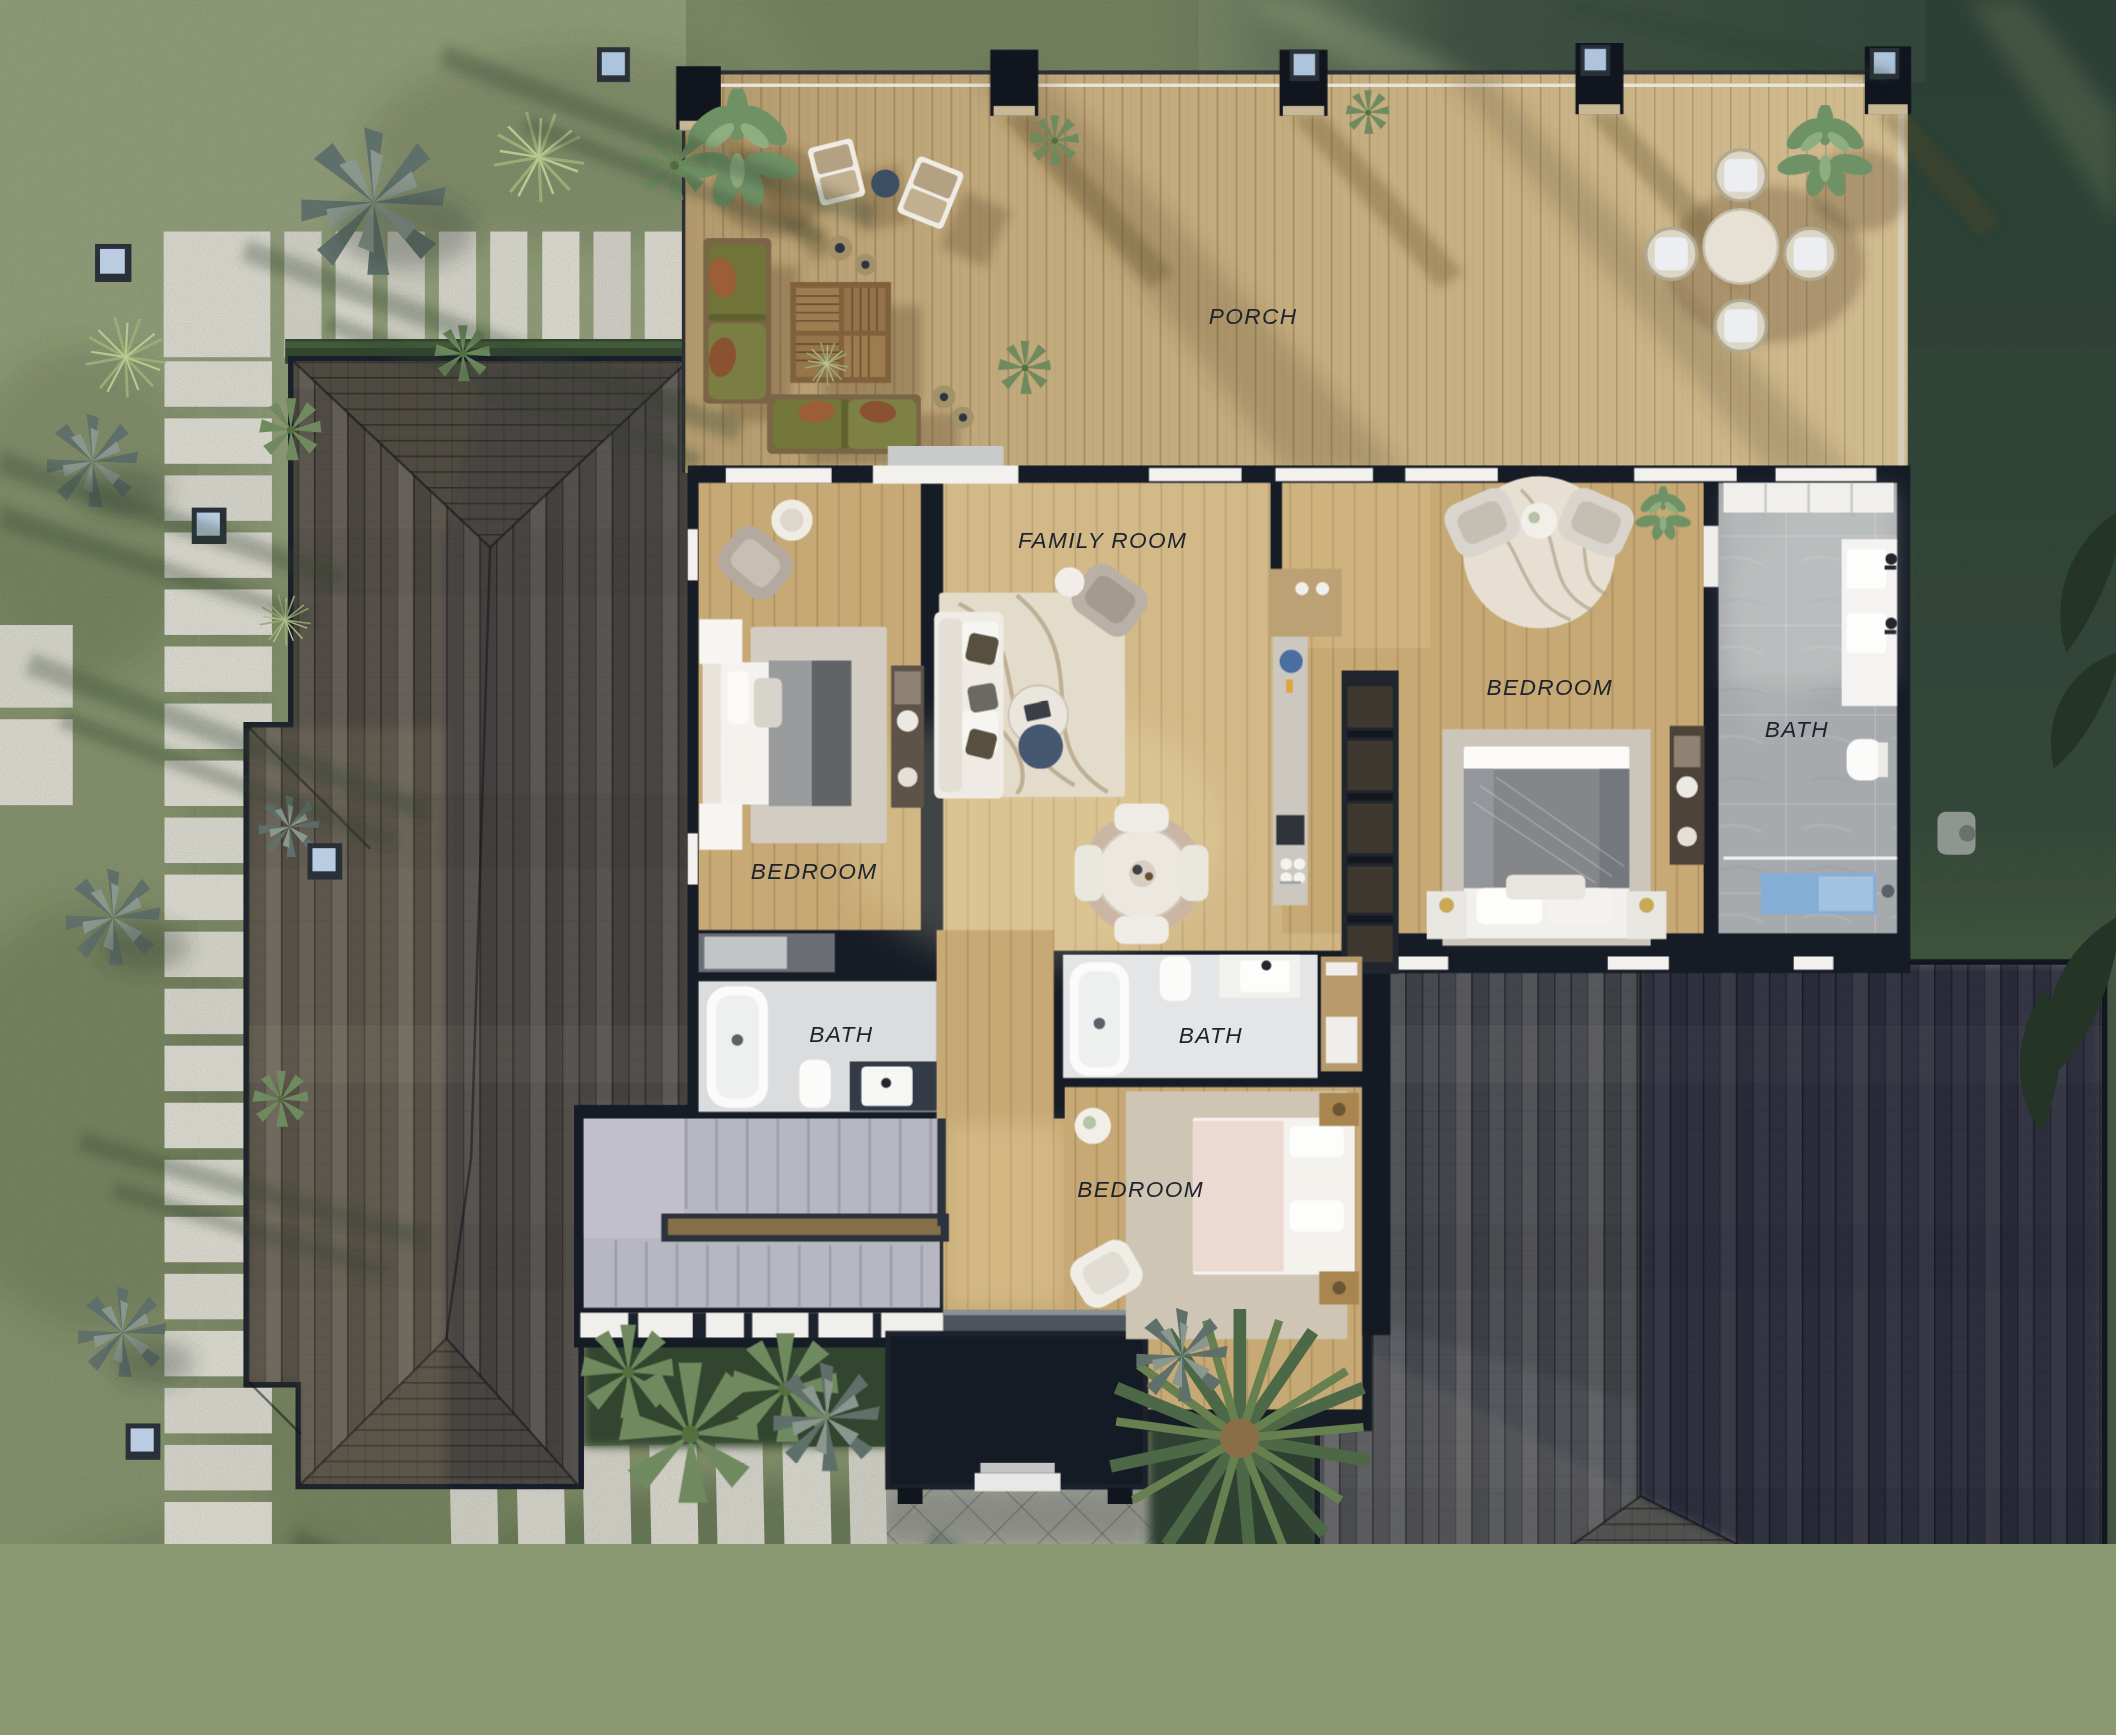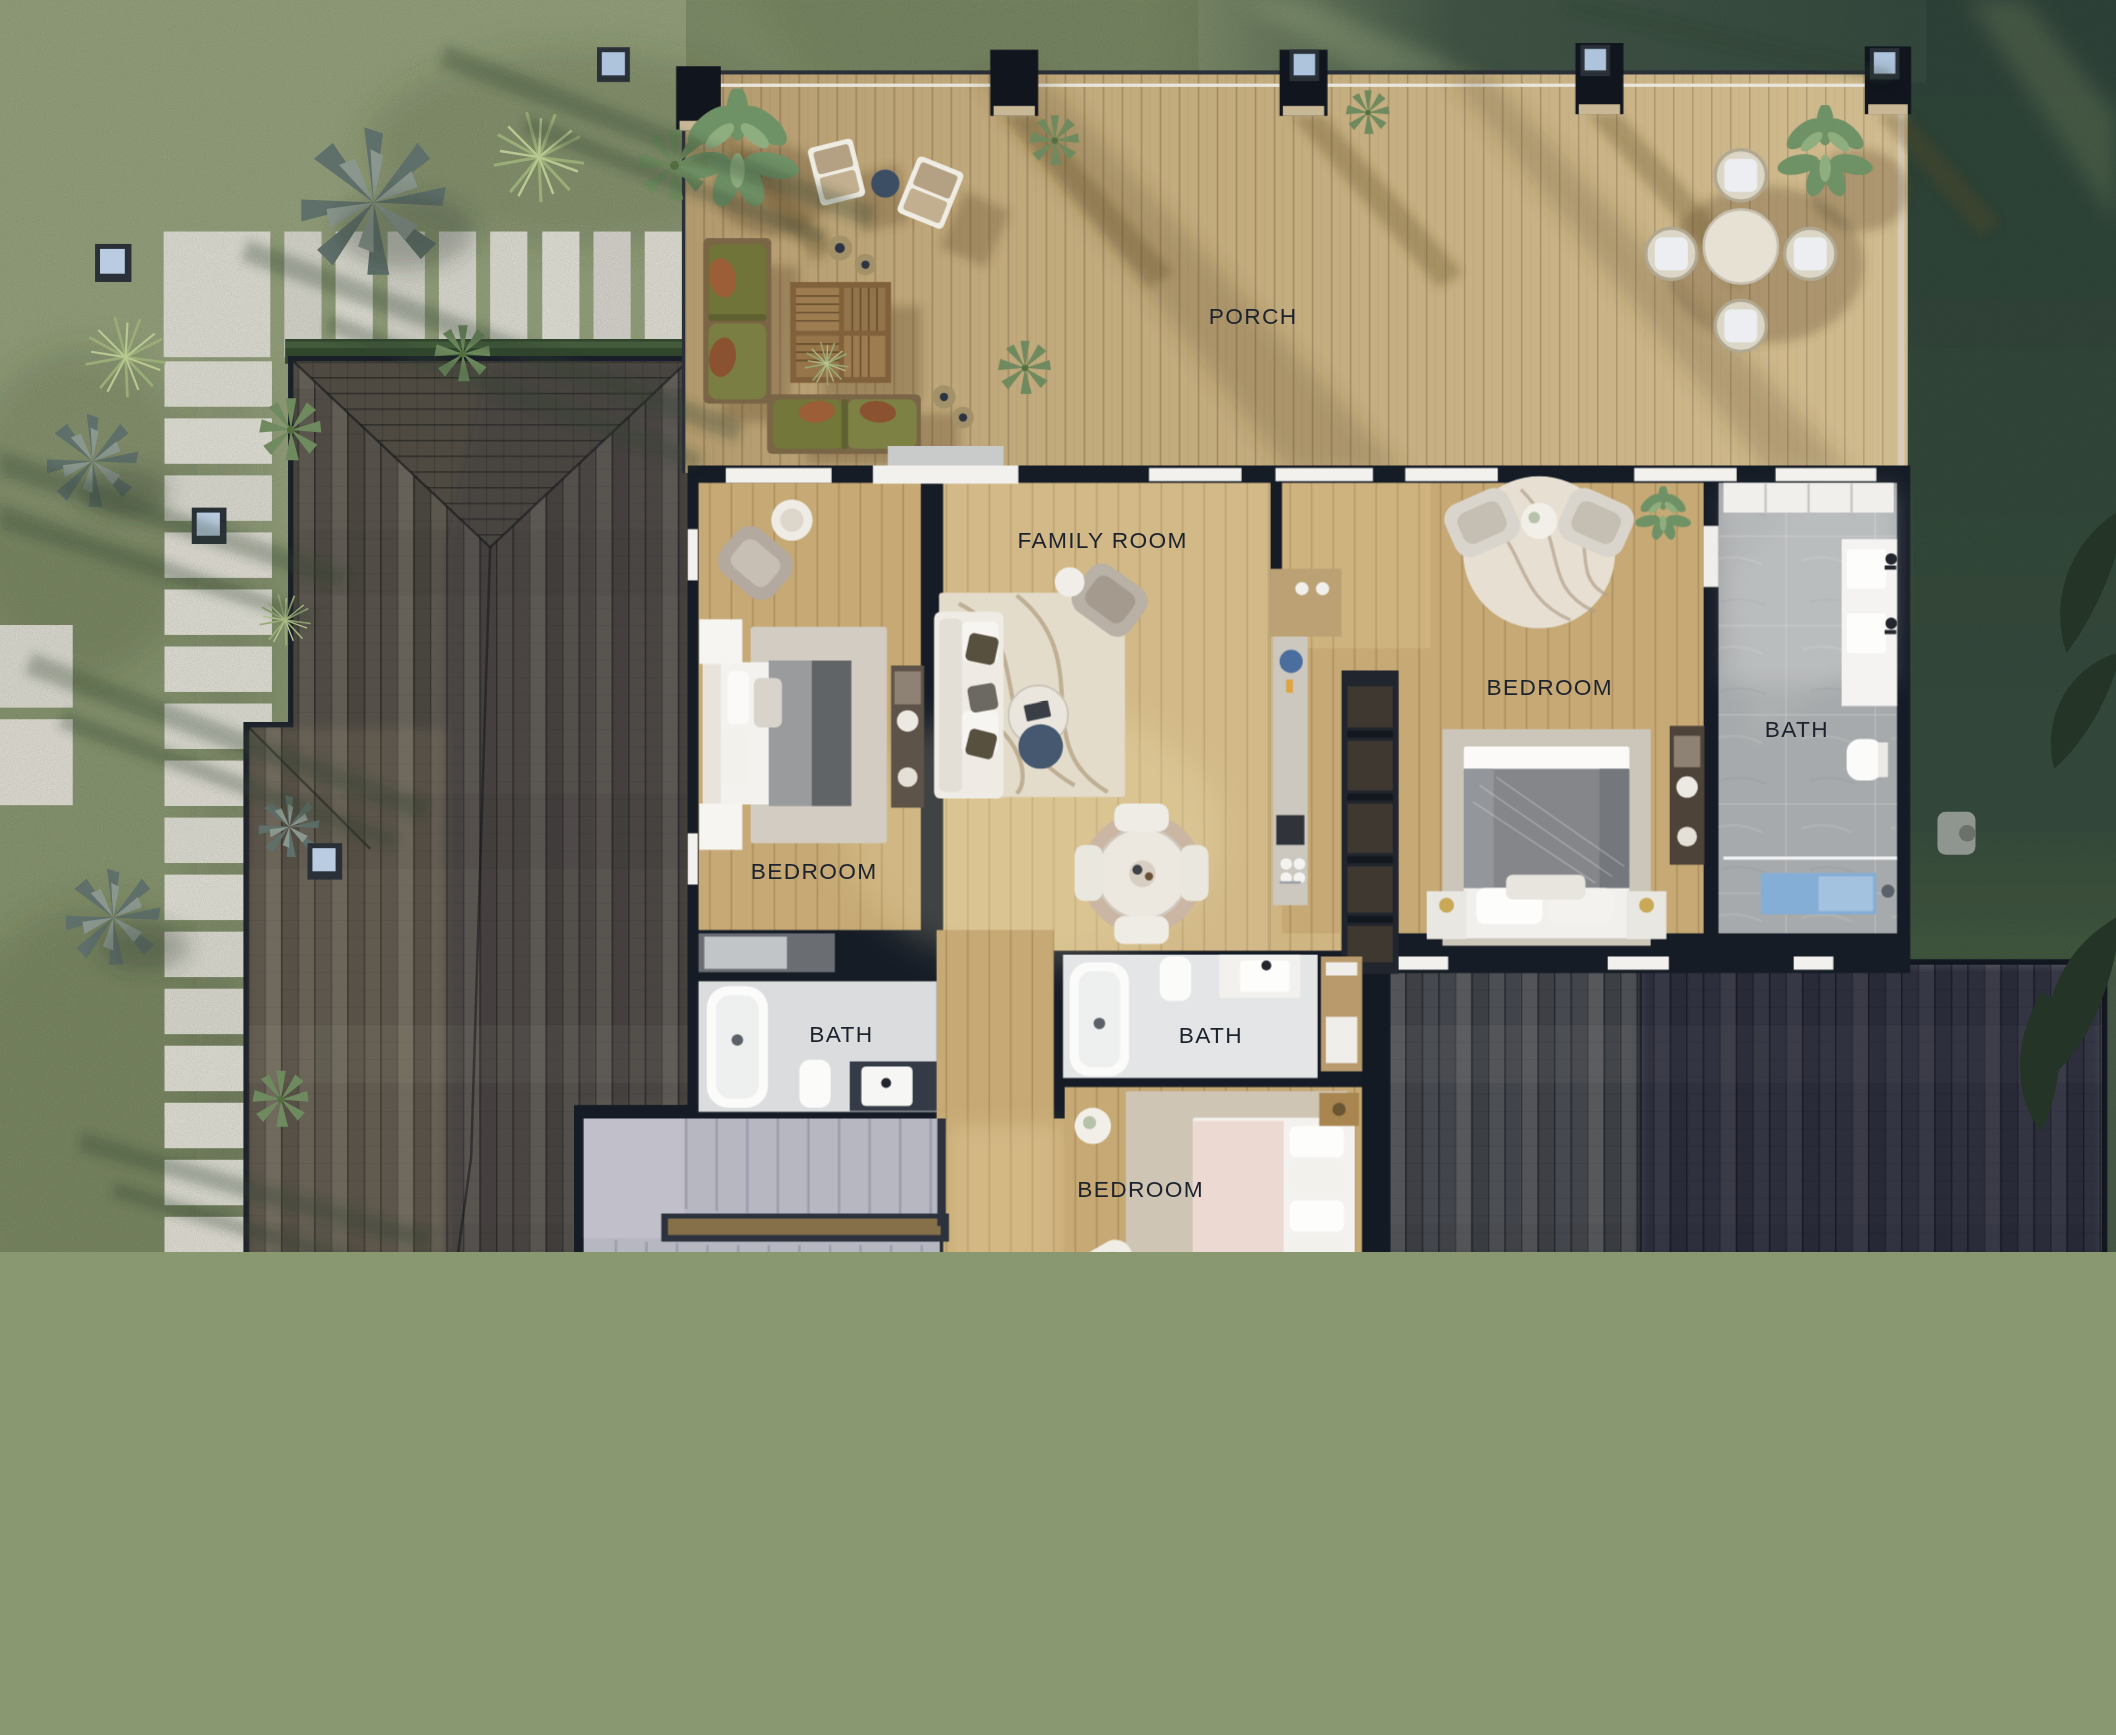--- a/index.html
+++ b/index.html
@@ -1,15 +1,15 @@
 <!DOCTYPE html>
 <html style="font-size:13.2px"><head><meta charset="utf-8">
 <style>
 html,body{margin:0;padding:0;background:#8a9872;}
-#scene{position:relative;width:2116px;height:1252px;overflow:hidden;font-family:"Liberation Sans",sans-serif;}
+#scene{position:relative;width:2116px;height:1544px;overflow:hidden;font-family:"Liberation Sans",sans-serif;font-style:italic;}
 svg{display:block}
 .lbl{font-family:"Liberation Sans",sans-serif;font-size:27.5px;letter-spacing:1.6px;fill:#1d232e}
 </style></head>
 <body>
 <div id="scene">
 <svg width="2116" height="1736" viewBox="0 0 2560 2100">
 <defs>
 <filter id="b6" x="-40%" y="-40%" width="180%" height="180%">
           <feGaussianBlur stdDeviation="6"></feGaussianBlur>
         </filter>

